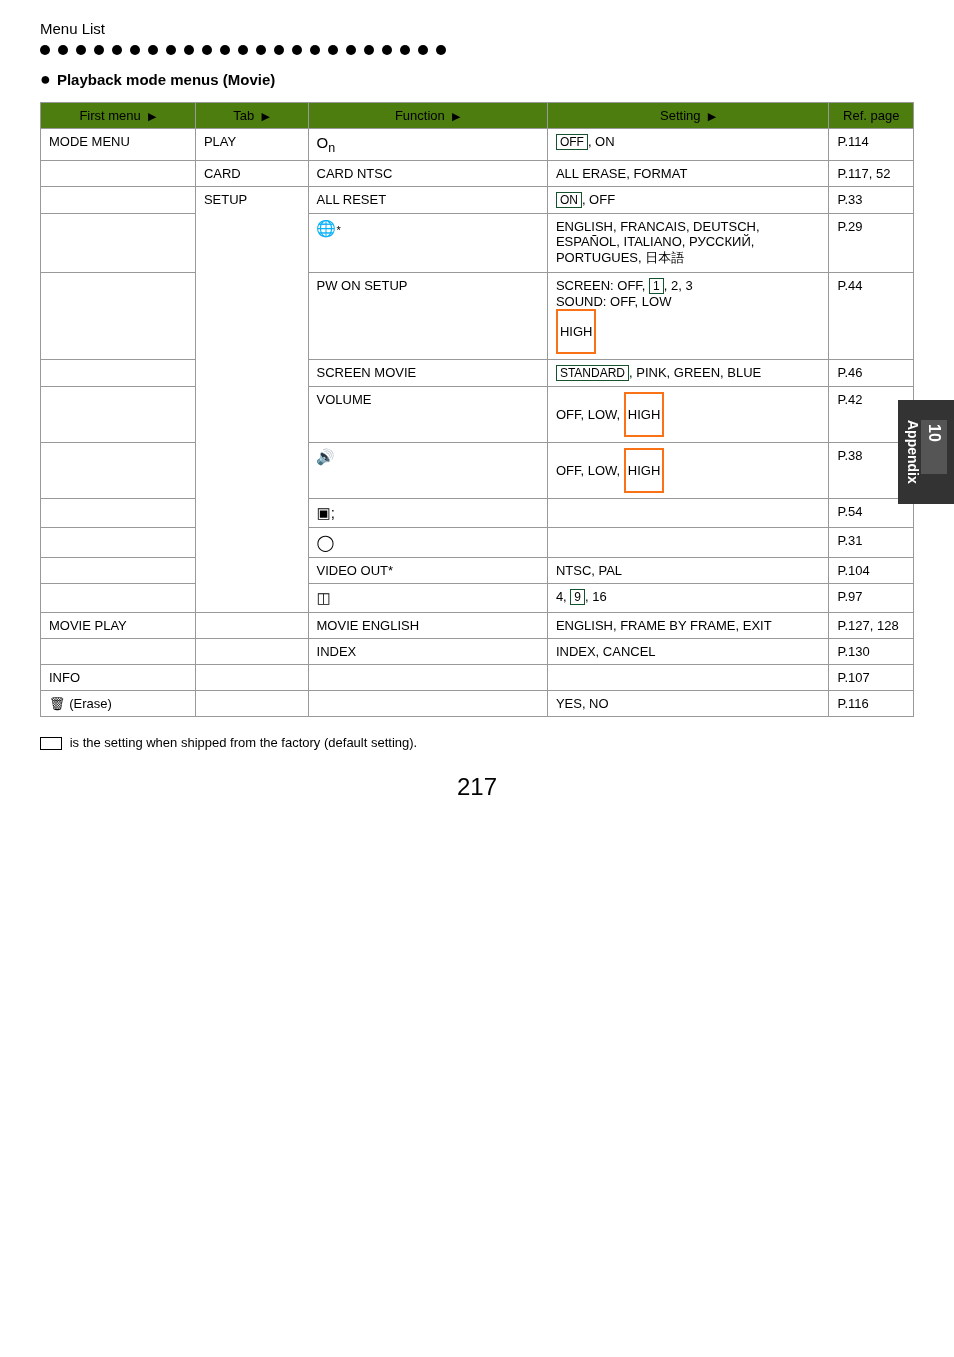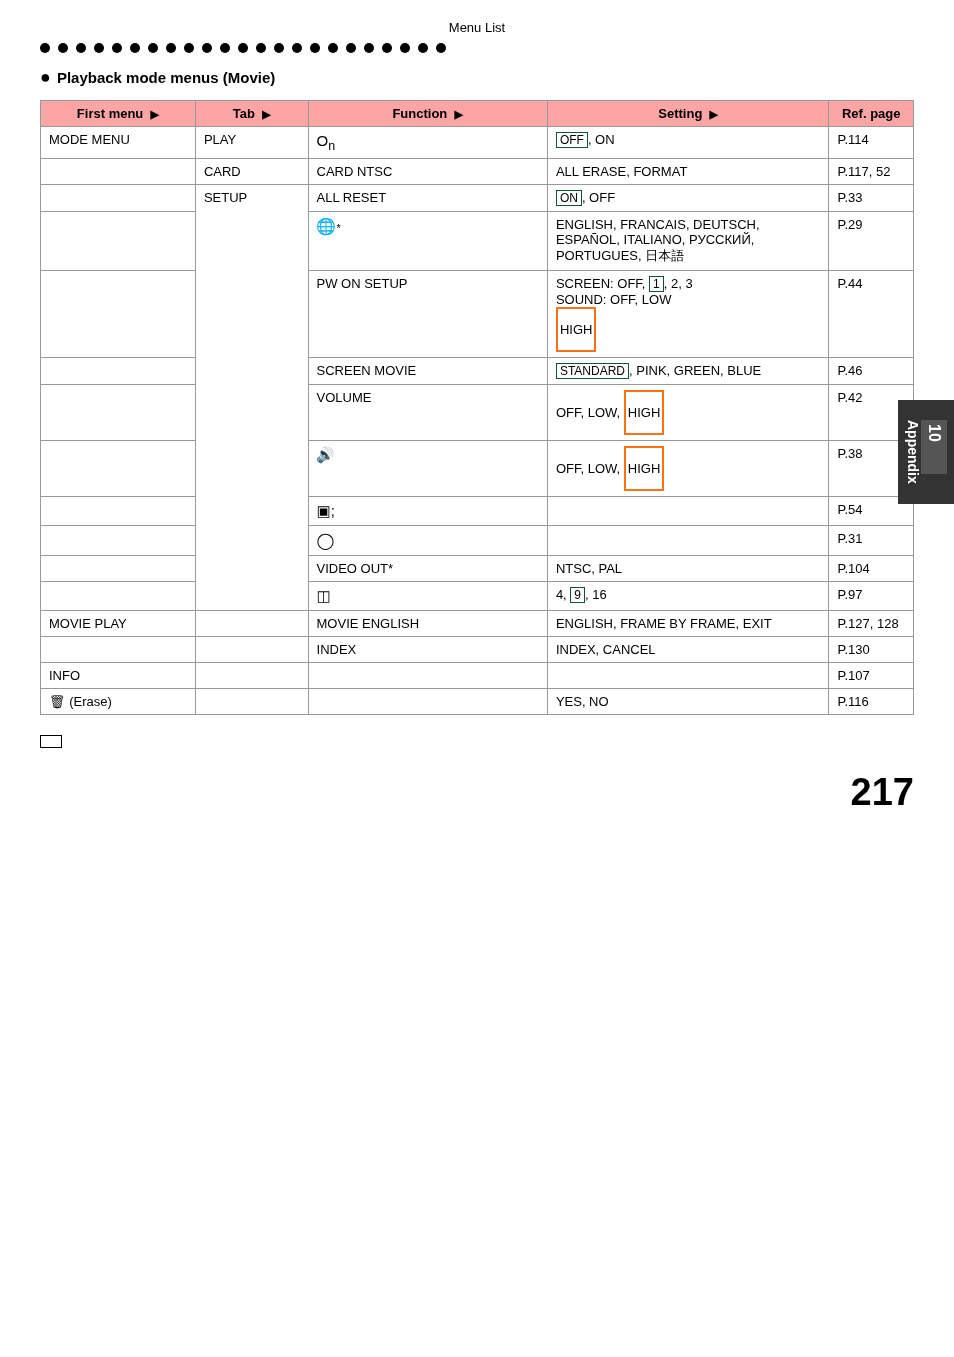--- a/index.html
+++ b/index.html
@@ -6,22 +6,22 @@
     body {
       font-family: Arial, Helvetica, sans-serif;
       font-size: 13px;
       background: #fff;
       color: #000;
       width: 954px;
       min-height: 1357px;
       padding: 20px 40px;
     }
     .page-header {
-      text-align: center;
-      font-size: 13px;
+      text-align: left;
+      font-size: 15px;
       margin-bottom: 8px;
       color: #000;
     }
     .dots-row {
       display: flex;
       gap: 8px;
       align-items: center;
       margin-bottom: 14px;
       margin-top: 4px;
     }
@@ -46,22 +46,22 @@
       width: 100%;
       border-collapse: collapse;
       margin-bottom: 16px;
     }
     th, td {
       border: 1px solid #999;
       padding: 5px 8px;
       vertical-align: top;
     }
     th {
-      background: #fca5a5;
-      font-weight: bold;
+      background: #4d7c0f;
+      font-weight: normal;
       font-size: 13px;
     }
     .col-first { width: 110px; }
     .col-tab { width: 80px; }
     .col-func { width: 170px; }
     .col-setting { width: 200px; }
     .col-ref { width: 60px; }
     .arrow { font-size: 11px; }
     .box-outline {
       display: inline-block;
@@ -76,23 +76,23 @@
     }
     .footnote-box {
       display: inline-block;
       width: 22px;
       height: 13px;
       border: 1px solid #000;
       vertical-align: middle;
       margin-right: 4px;
     }
     .page-number {
-      font-size: 38px;
-      font-weight: bold;
-      text-align: right;
+      font-size: 24px;
+      font-weight: normal;
+      text-align: center;
       margin-top: 20px;
     }
     .high-box { display: inline-block; border: 2px solid #f97316; padding: 13px 2px; }
   </style>
 </head>
 <body>
 
 <div class="page-header">
   <span>Menu List</span>
 </div>
@@ -290,20 +290,21 @@
       <td></td>
       <td>YES, NO</td>
       <td>P.116</td>
     </tr>
   </tbody>
 </table>
 
 <div class="footnote-area">
   <p>
     <span class="footnote-box"></span>
+    <span>is the setting when shipped from the factory (default setting).</span>
   </p>
 </div>
 
 <div style="position:fixed; right:0; top:400px; background:#333; color:#fff; writing-mode:vertical-rl; text-orientation:mixed; padding:20px 7px; font-size:14px; font-weight:bold; z-index:100;">
   <div style="margin-bottom:10px; font-size:16px; background:#555; padding:4px;">10</div>
   <div>Appendix</div>
 </div>
 
 <div class="page-number">217</div>
 

